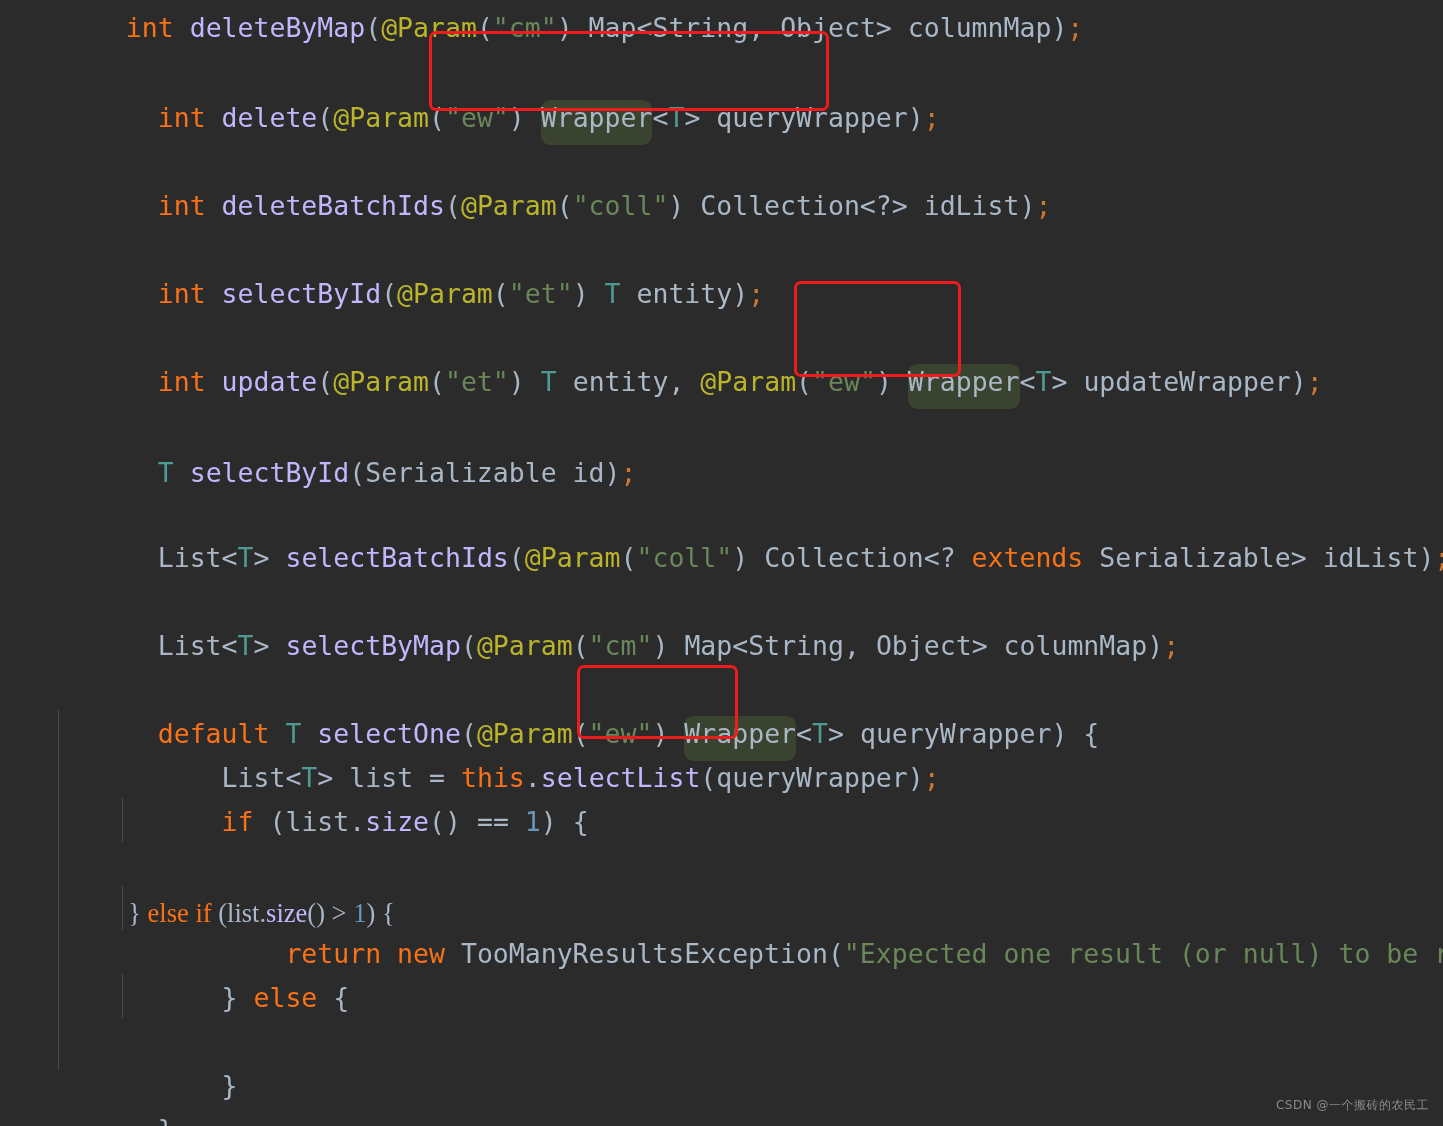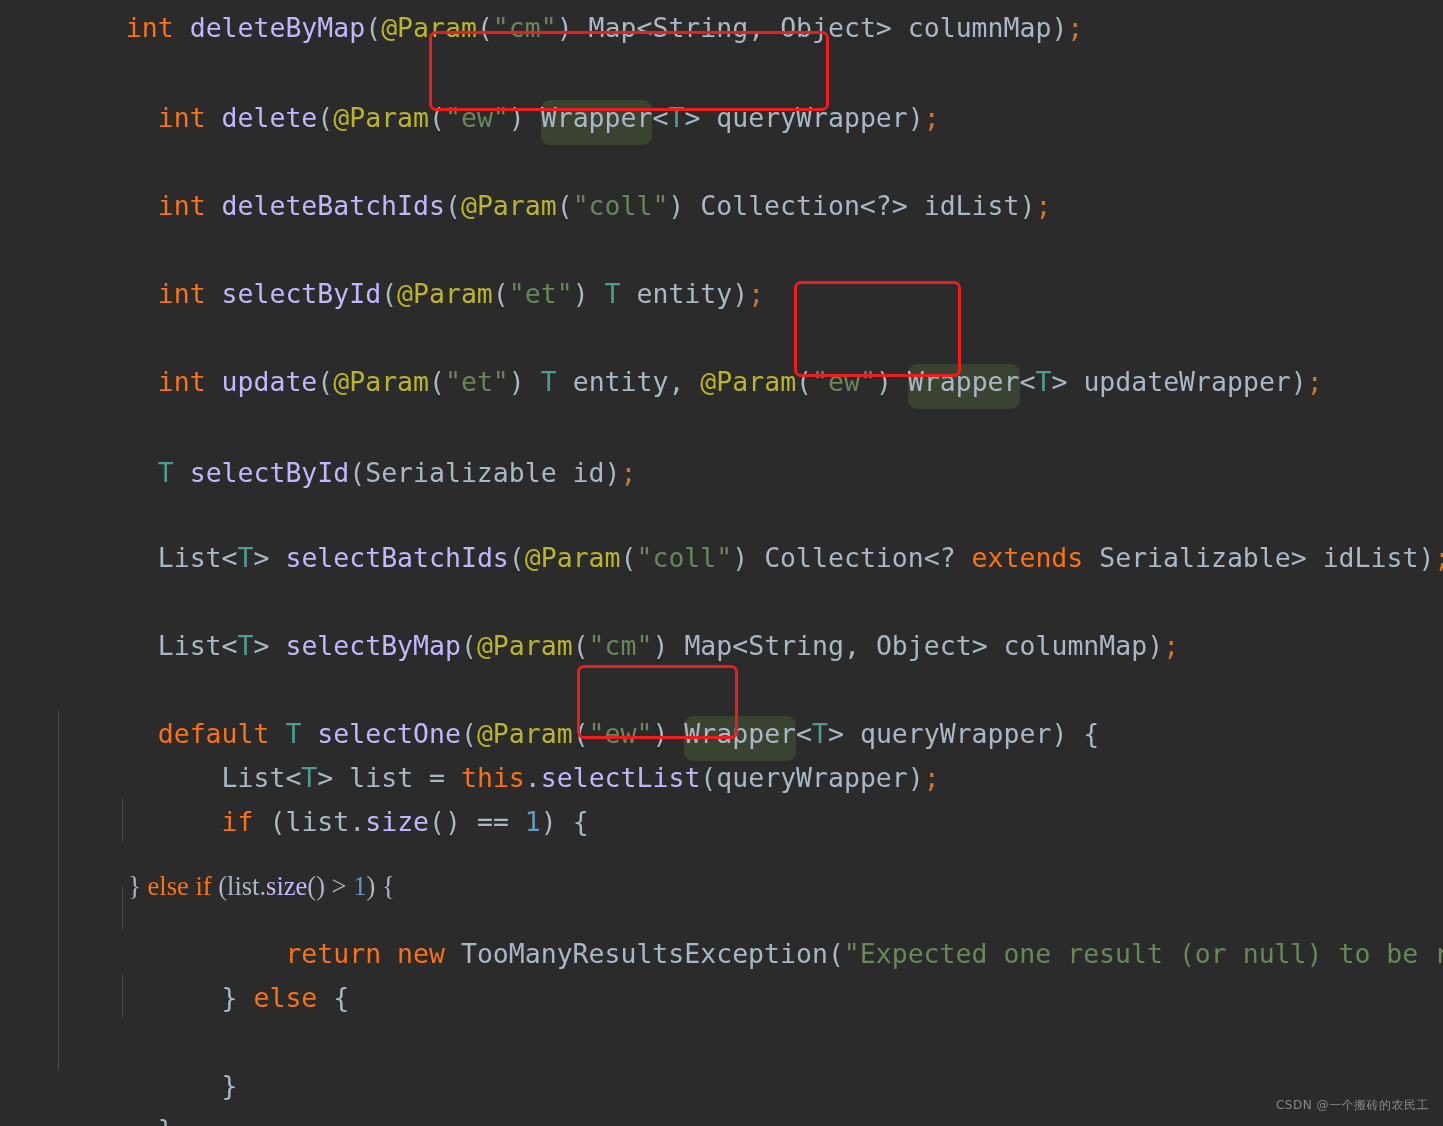--- a/index.html
+++ b/index.html
@@ -145,21 +145,21 @@
 
     <div class="ln" style="top:712px;">
       <span class="pun">    </span><span class="typ">List</span><span class="pun">&lt;</span><span class="tparam">T</span><span class="pun">&gt;</span> <span class="typ">list</span> <span class="pun">=</span> <span class="kw">this</span><span class="pun">.</span><span class="mth">selectList</span><span class="pun">(</span><span class="typ">queryWrapper</span><span class="pun">)</span><span class="semi">;</span>
     </div>
 
     <div class="ln" style="top:756px;">
       <span class="pun">    </span><span class="kw">if</span> <span class="pun">(</span><span class="typ">list</span><span class="pun">.</span><span class="mth">size</span><span class="pun">()</span> <span class="pun">==</span> <span class="num">1</span><span class="pun">)</span> <span class="pun">{</span>
     </div>
 
 
-    <div class="ln" style="top:820px;font-family:Liberation Serif, serif;">
+    <div class="ln" style="top:847px;font-family:Liberation Serif, serif;">
       <span class="pun">    }</span> <span class="kw">else</span> <span class="kw">if</span> <span class="pun">(</span><span class="typ">list</span><span class="pun">.</span><span class="mth">size</span><span class="pun">()</span> <span class="pun">&gt;</span> <span class="num">1</span><span class="pun">)</span> <span class="pun">{</span>
     </div>
 
     <div class="ln" style="top:888px;">
       <span class="pun">        </span><span class="kw">return</span> <span class="kw">new</span> <span class="typ">TooManyResultsException</span><span class="pun">(</span><span class="str">"Expected one result (or null) to be returned</span>
     </div>
 
     <div class="ln" style="top:932px;">
       <span class="pun">    }</span> <span class="kw">else</span> <span class="pun">{</span>
     </div>

